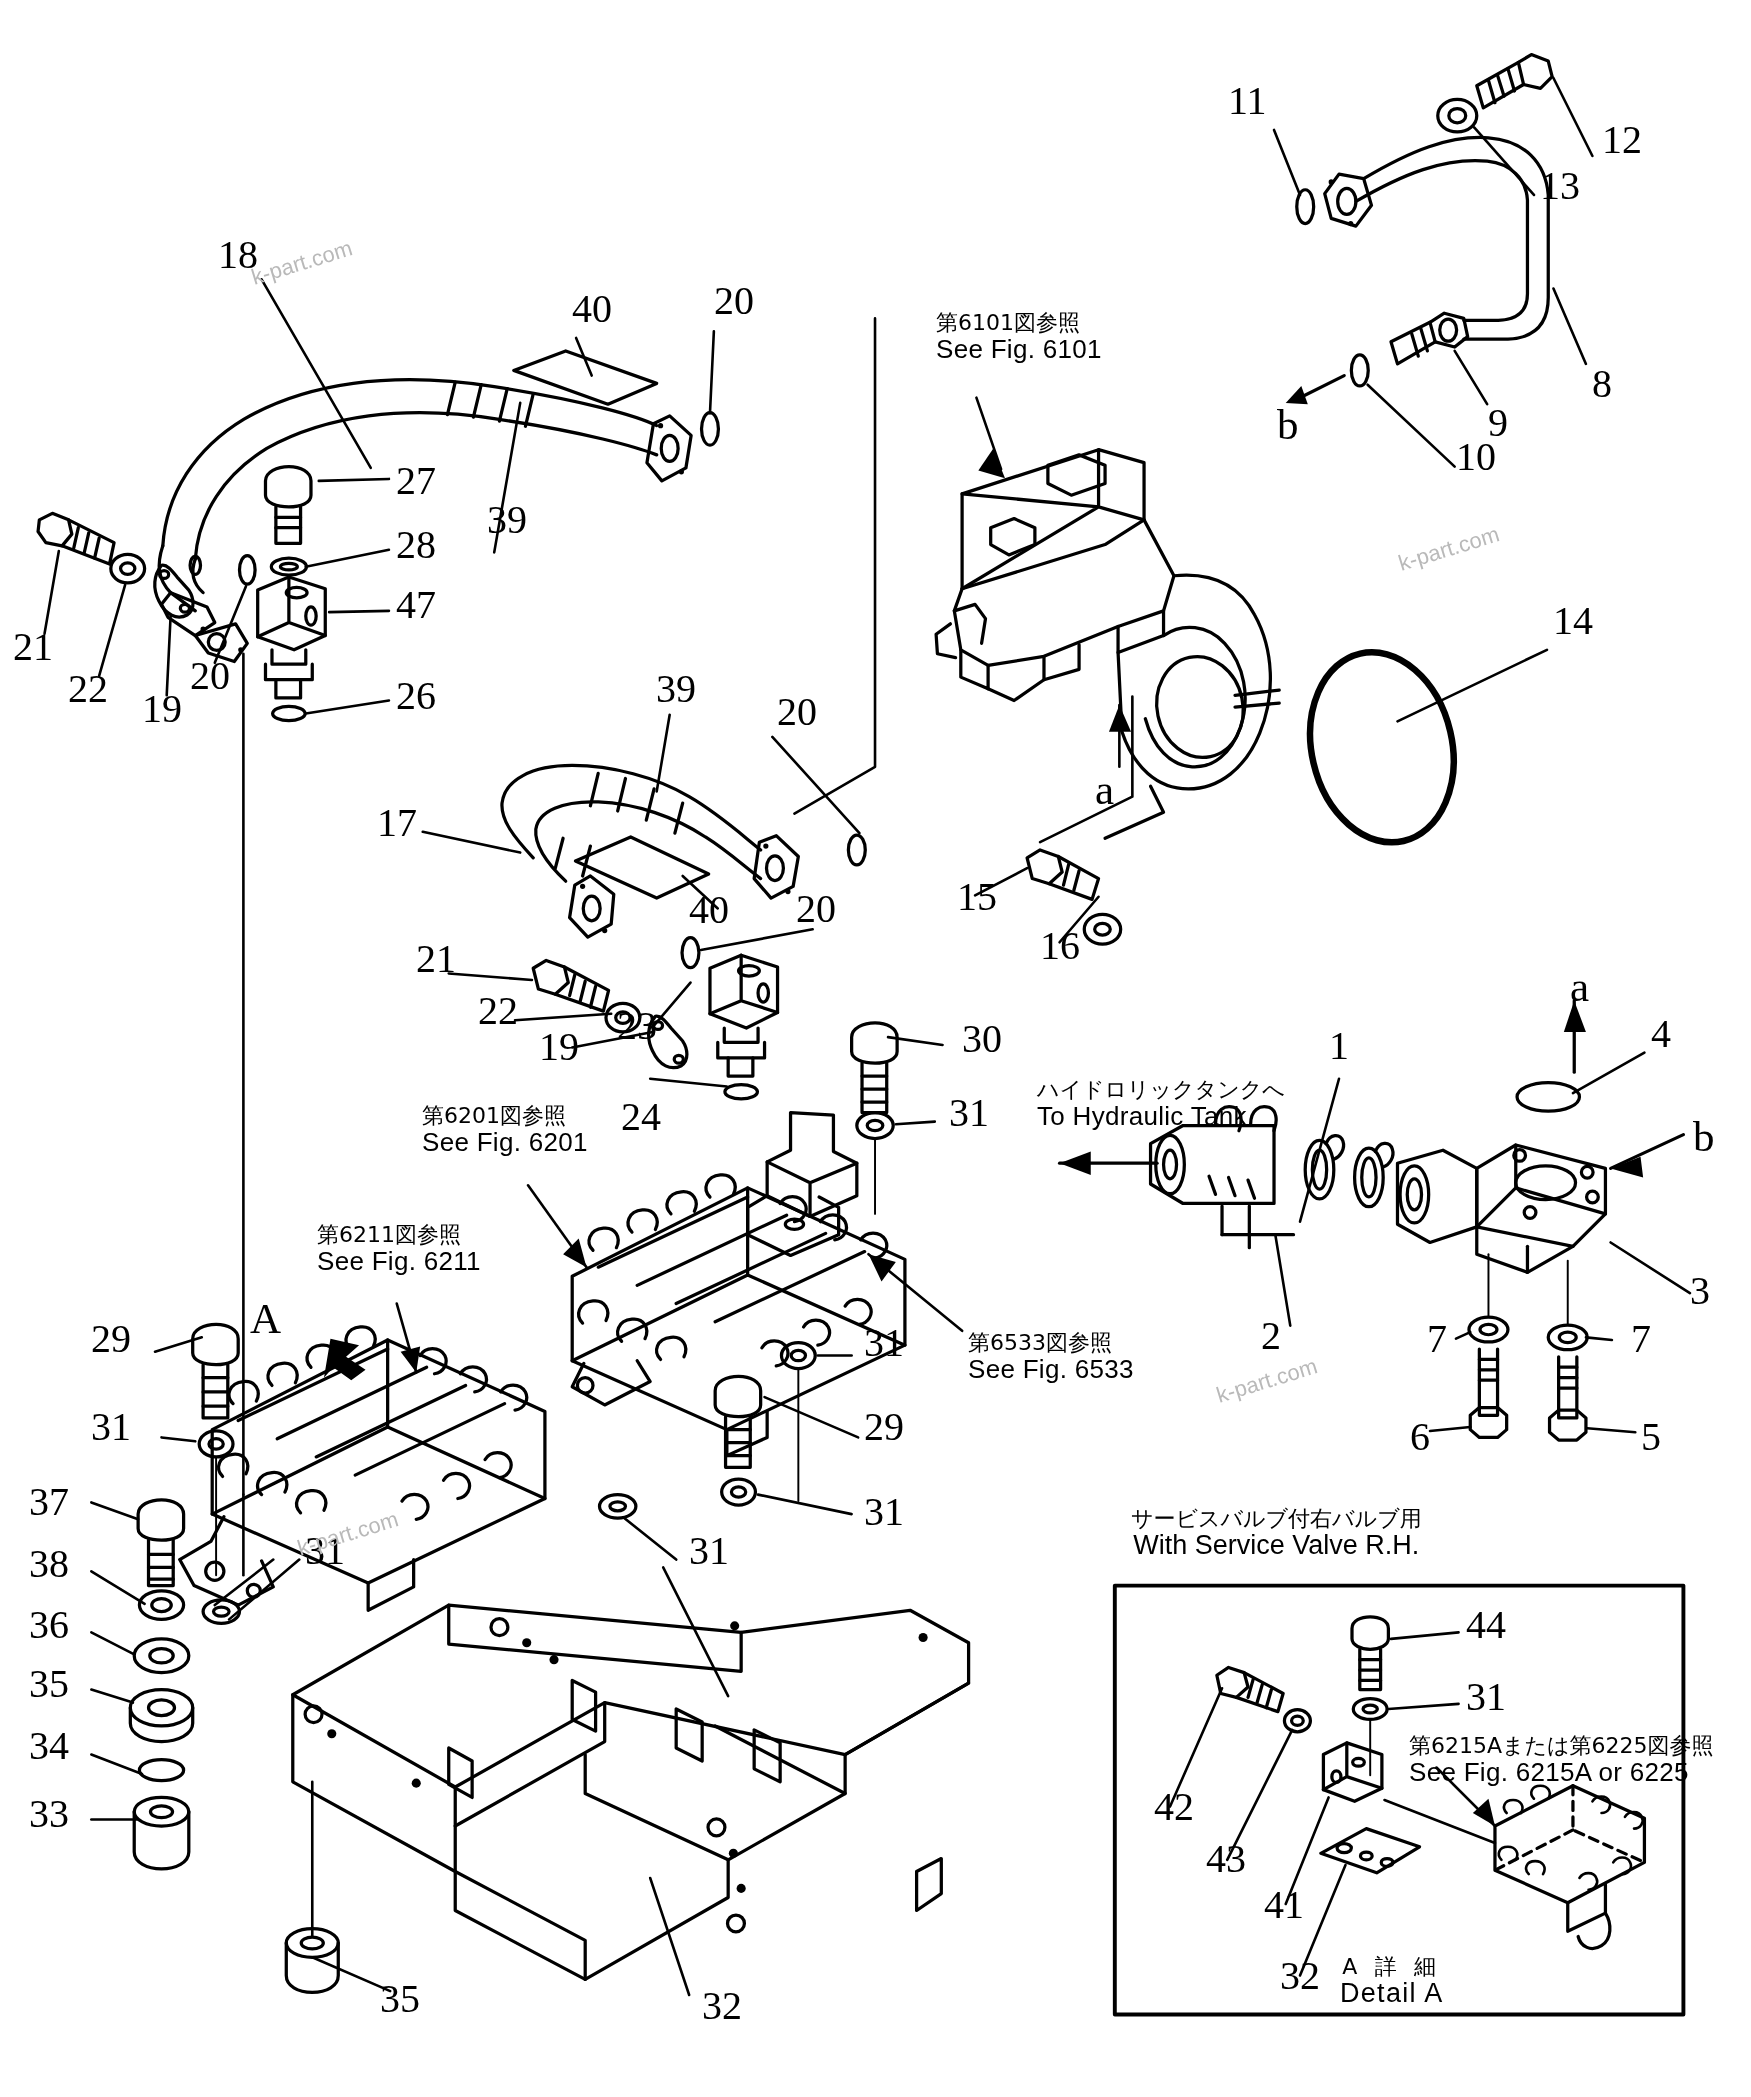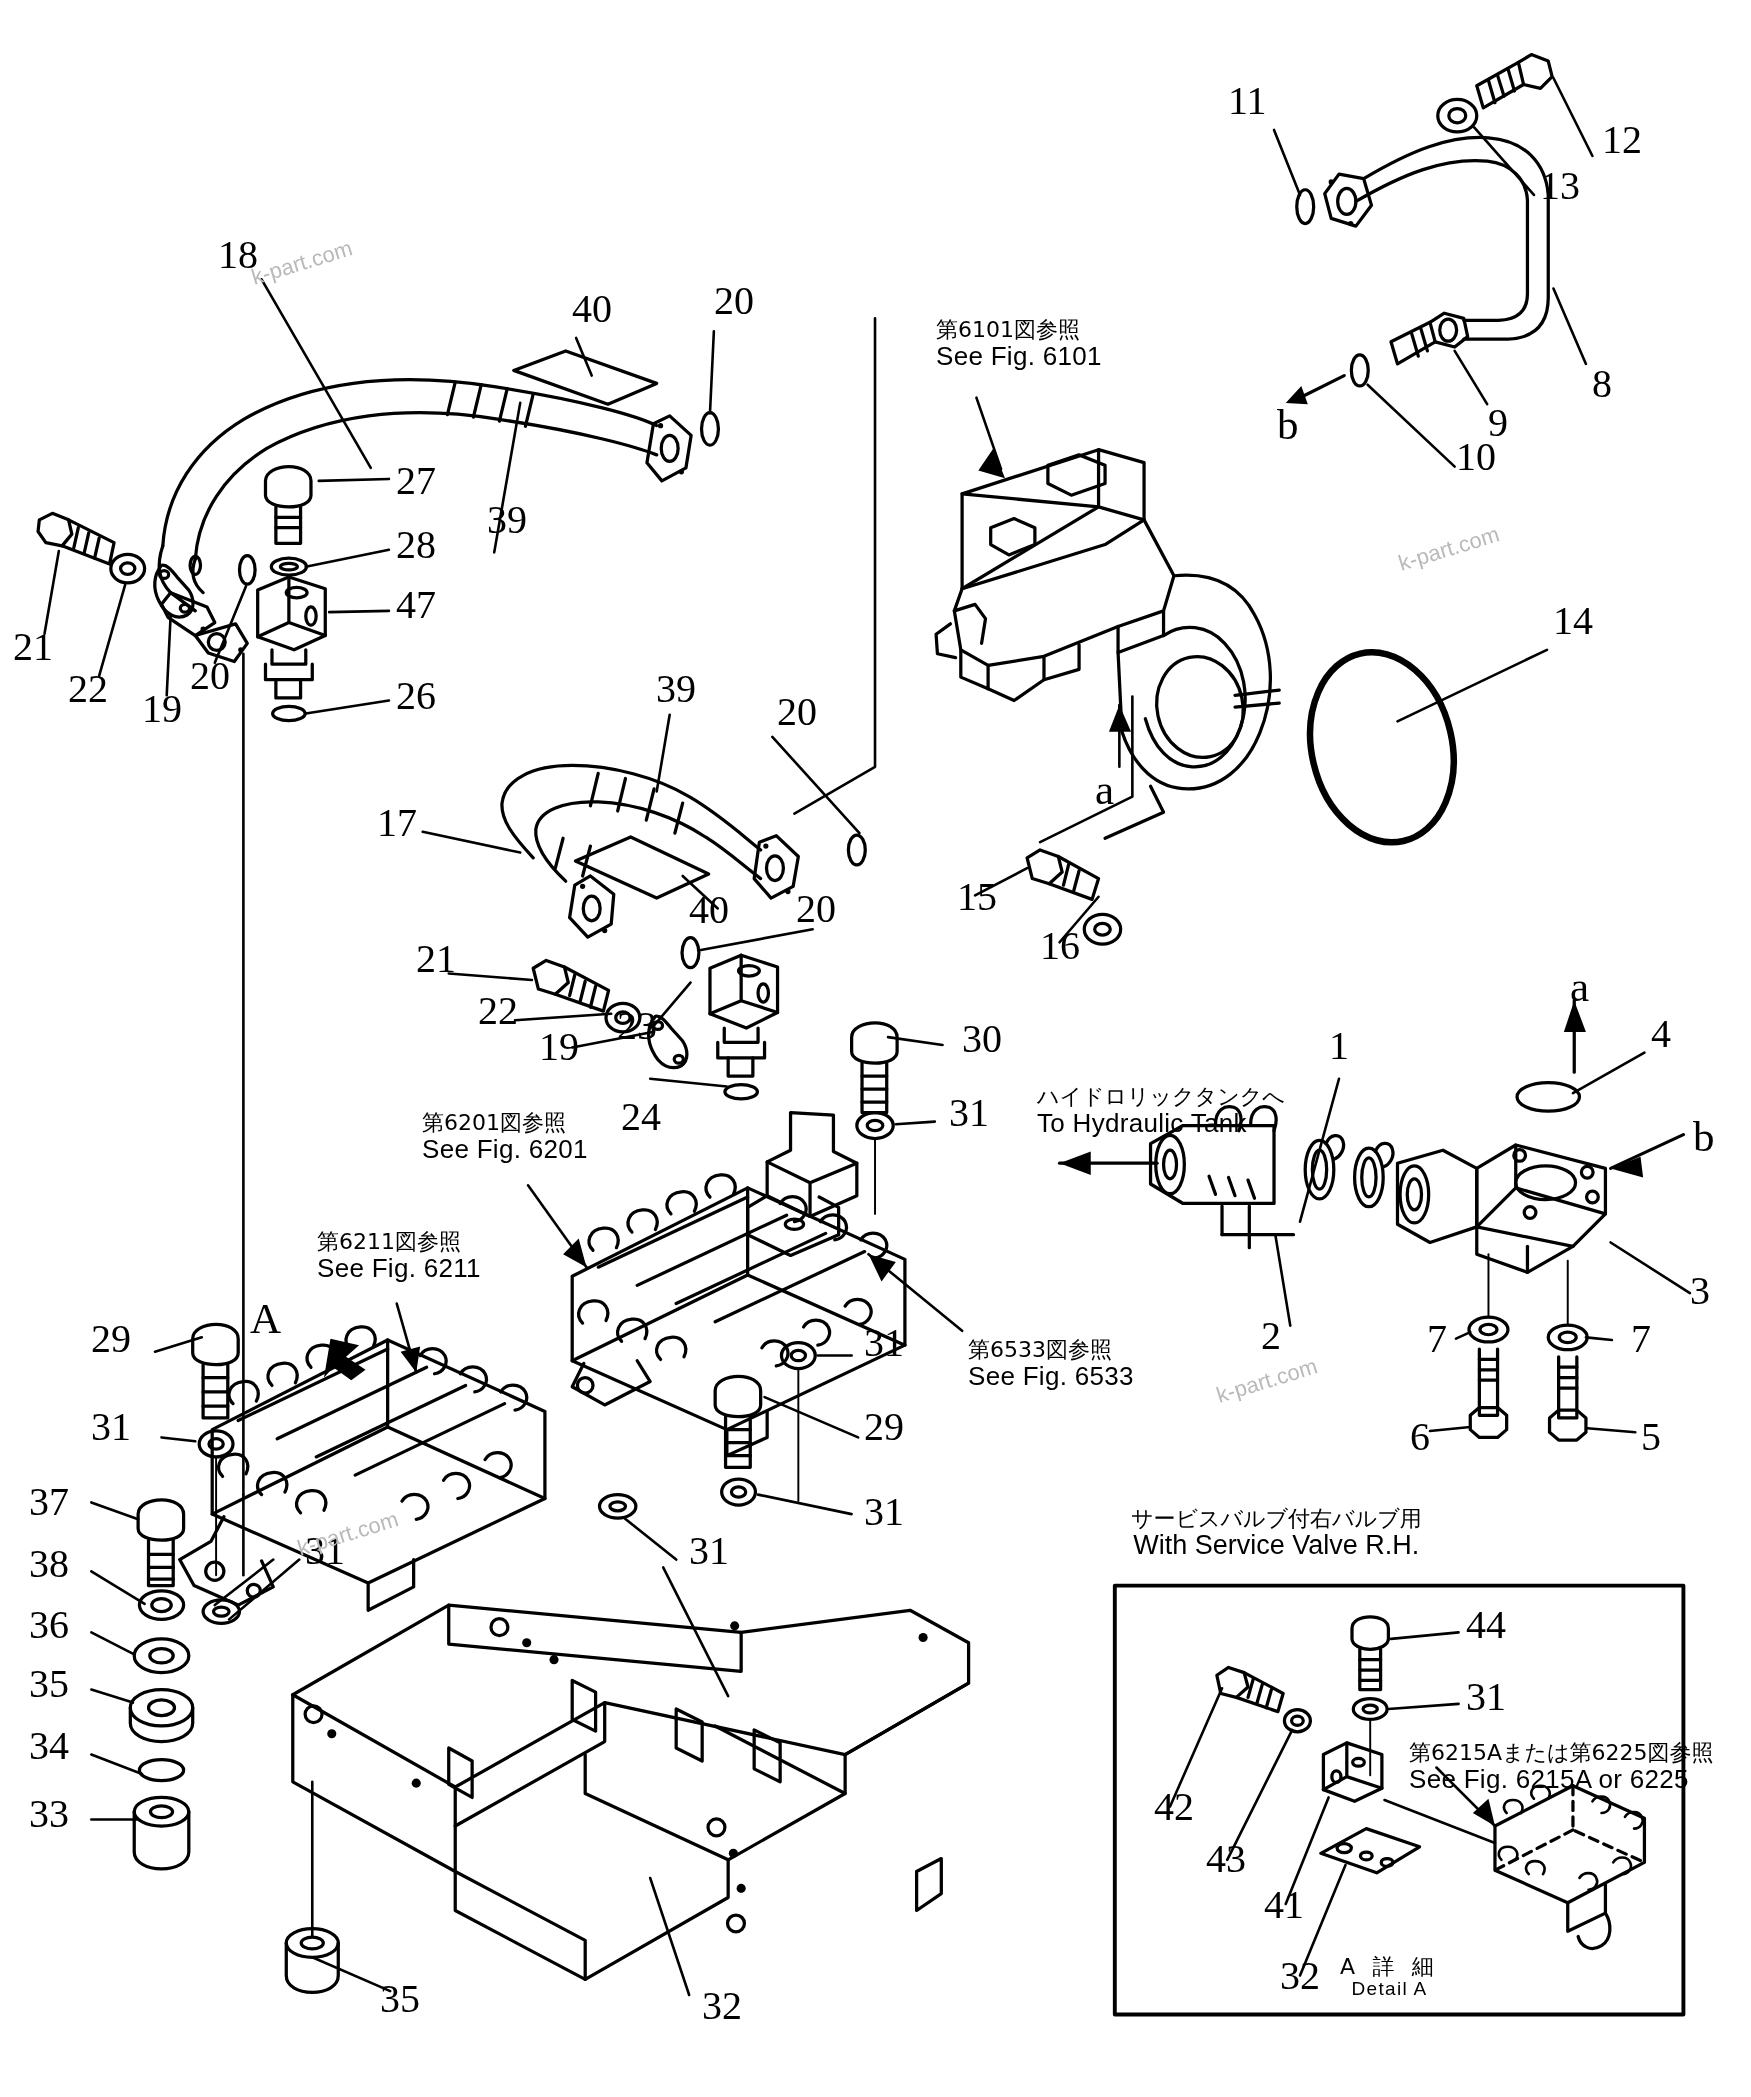--- a/index.html
+++ b/index.html
@@ -26,21 +26,20 @@
     position:absolute;
     white-space:nowrap;
     line-height:1.08;
     color:#000;
   }
   .cap .jp{
     display:block;
     font-family:"DejaVu Sans", sans-serif;
     font-size:22px;
     letter-spacing:0px;
-    margin-top:7px;
   }
   .cap .en{
     display:block;
     font-family:"Liberation Sans", sans-serif;
     font-size:26px;
     letter-spacing:0.3px;
   }
   .wm{
     position:absolute;
     font-family:"Liberation Sans", sans-serif;
@@ -54,21 +53,21 @@
     position:absolute;
     white-space:nowrap;
     line-height:1.08;
   }
   .inset-title .jp{display:block;font-family:"DejaVu Sans", sans-serif;font-size:22px;}
   .inset-title .en{display:block;font-family:"Liberation Sans", sans-serif;font-size:27px;text-align:center;}
   .detail-cap{
     position:absolute;white-space:nowrap;line-height:1.08;text-align:center;
   }
   .detail-cap .jp{display:block;font-family:"DejaVu Sans", sans-serif;font-size:22px;letter-spacing:5.2px;}
-  .detail-cap .en{display:block;font-family:"Liberation Sans", sans-serif;font-size:19px;letter-spacing:1.3px;}
+  .detail-cap .en{display:block;font-family:"Liberation Sans", sans-serif;font-size:27px;letter-spacing:1.3px;}
 </style>
 </head>
 <body>
 
 <div id="sheet">
 
   <svg id="art" viewBox="0 0 2695 3227" xmlns="http://www.w3.org/2000/svg">
     <g fill="none" stroke="#000" stroke-width="5" stroke-linecap="round" stroke-linejoin="round">
 
       <g>

